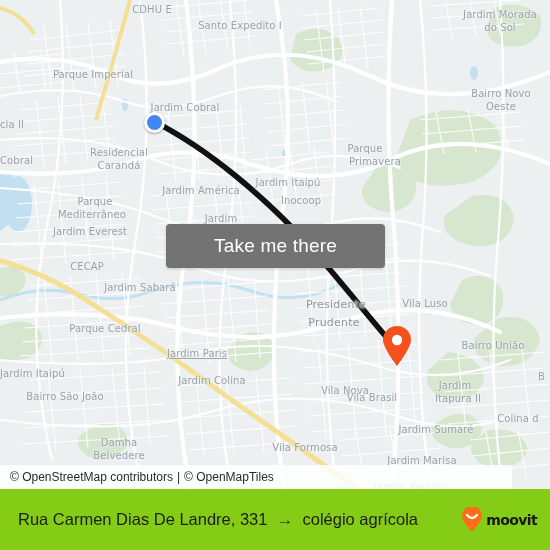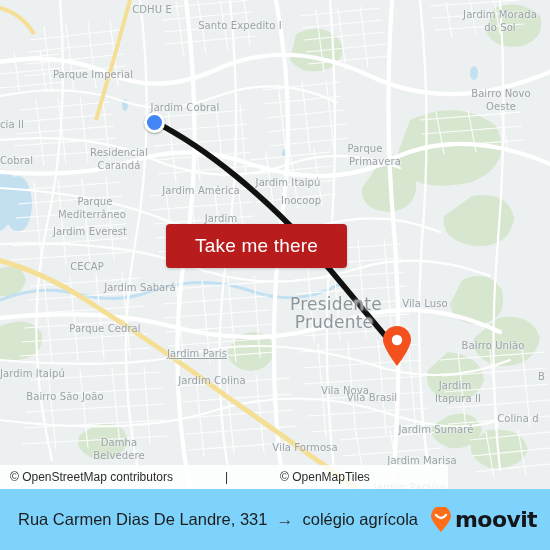--- a/index.html
+++ b/index.html
@@ -25,83 +25,83 @@
     font-family:"DejaVu Sans", sans-serif;
     font-size:10px;
     line-height:12px;
     white-space:nowrap;
     letter-spacing:.1px;
     text-shadow:0 0 3px #f2f4f5,0 0 2px #f2f4f5;
     pointer-events:none;
   }
   .lbl.ctr{text-align:center;transform:translateX(-50%);}
   .lbl.city{
-    font-size:17px;line-height:19px;color:#8d969c;letter-spacing:.2px;
+    font-size:11px;line-height:19px;color:#8d969c;letter-spacing:.2px;
   }
 
   
   .origin-dot{
     position:absolute;width:21px;height:21px;border-radius:50%;
     background:#4285f4;border:3px solid #ffffff;
     box-sizing:border-box;
     box-shadow:0 1px 2px rgba(0,0,0,.35);
   }
   .dest-pin{position:absolute;width:32px;height:42px;}
 
   
   .cta{
-    position:absolute;left:166px;top:224px;width:181px;height:44px;
-    background:#b91c1c;
+    position:absolute;left:166px;top:224px;width:219px;height:44px;
+    background:#737373;
     border:none;border-radius:4px;
     color:#ffffff;
     font-family:"Liberation Sans", sans-serif;
     font-size:19px;
     letter-spacing:.2px;
     cursor:pointer;
     display:flex;align-items:center;justify-content:center;
     box-shadow:0 1px 3px rgba(0,0,0,.18);
     padding:0;
   }
 
   
   .attrib{
-    position:absolute;left:0;bottom:0;width:448px;height:24px;
+    position:absolute;left:0;bottom:0;width:512px;height:24px;
     background:rgba(255,255,255,.82);
     display:flex;align-items:center;
     font-family:"Liberation Sans", sans-serif;
     font-size:12px;color:#2b2b2b;
-    padding-left:10px;box-sizing:border-box;gap:48px;
+    padding-left:10px;box-sizing:border-box;
   }
   .attrib span{white-space:nowrap;}
   .attrib .sep{margin:0 4px;color:#2b2b2b;}
 
   
   .footer{
     position:absolute;left:0;top:489px;width:550px;height:61px;
-    background:#7dd3fc;
+    background:#84cc16;
     display:flex;align-items:center;
   }
   .route-text{
     display:flex;align-items:center;
     margin-left:18px;
     font-size:16.5px;color:#1d1d1d;
     font-family:"Liberation Sans", sans-serif;
     white-space:nowrap;
   }
   .arrow{
     margin:0 9px;font-size:17px;color:#3c3c3c;line-height:1;
     display:inline-block;
   }
   .brand{
     position:absolute;right:13px;top:50%;transform:translateY(-50%);
     display:flex;align-items:center;gap:2px;
   }
   .brand-word{
     font-family:"DejaVu Sans", sans-serif;
-    font-size:22px;font-weight:bold;color:#16161a;letter-spacing:-.6px;
+    font-size:14px;font-weight:bold;color:#16161a;letter-spacing:-.6px;
   }
 </style>
 </head>
 <body>
 
 <div id="app">
 
   <div class="map">
 
     <svg class="map-canvas" viewBox="0 0 550 489" preserveAspectRatio="none">

